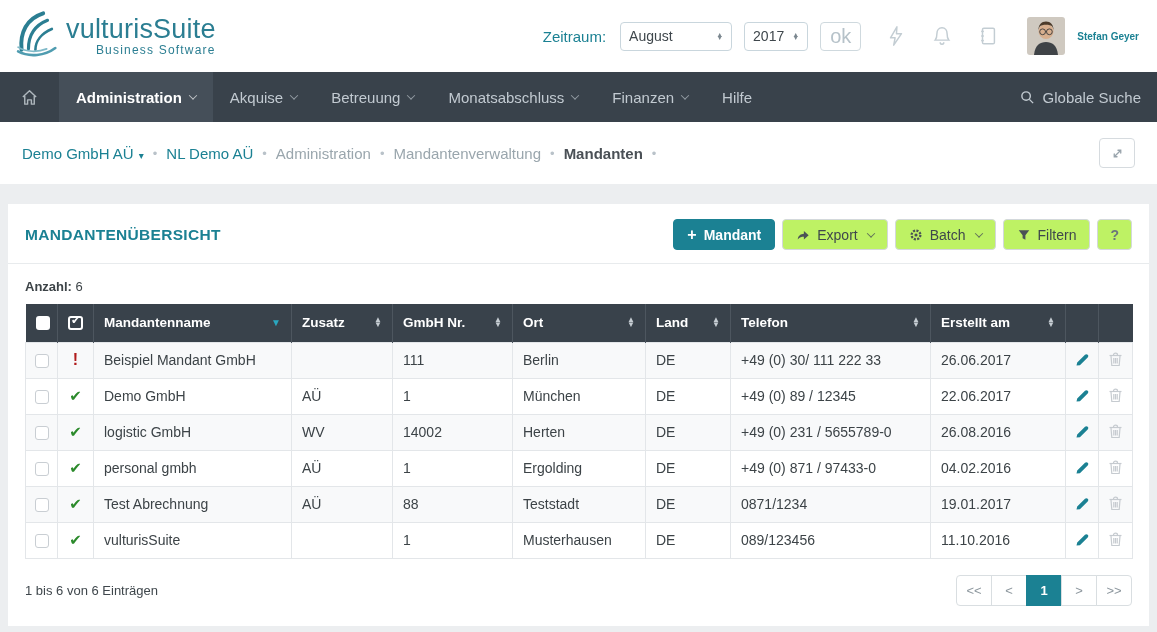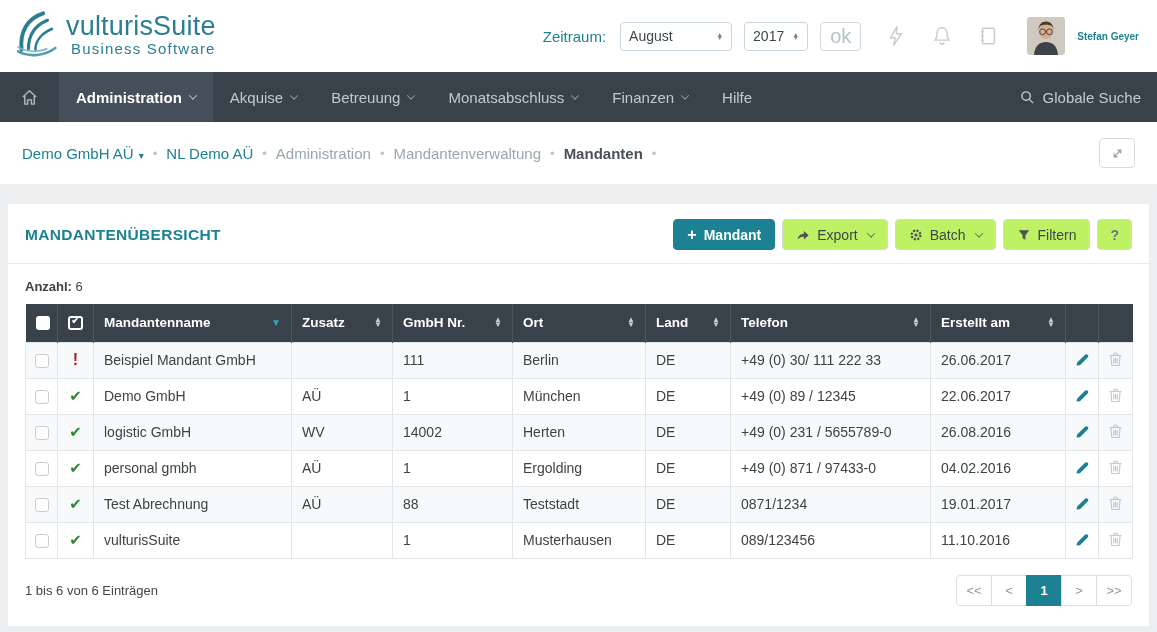--- a/index.html
+++ b/index.html
@@ -10,21 +10,21 @@
   body{
     width:1157px;height:632px;overflow:hidden;background:var(--pagebg);
     font-family:"Liberation Sans","DejaVu Sans",sans-serif;color:#3c4347;
   }
   
   .tophdr{height:72px;background:#fff;display:flex;align-items:center;padding:0 18px 0 12px;}
   .logo{display:flex;align-items:flex-end;gap:2px;cursor:pointer;}
   .logo svg{width:52px;height:52px;margin-bottom:2px;}
   .logo-textwrap{display:flex;flex-direction:column;align-items:flex-end;margin-bottom:6px;}
   .logo-title{font-size:27px;color:#2b7e92;letter-spacing:.2px;}
-  .logo-sub{font-size:15px;color:#2b7e92;letter-spacing:1.2px;margin-top:-2px;}
+  .logo-sub{font-size:12px;color:#2b7e92;letter-spacing:1.2px;margin-top:-2px;}
   .hdr-right{margin-left:auto;display:flex;align-items:center;gap:12px;}
   .zeitraum-label{color:var(--accent);font-size:15px;margin-right:2px;}
   .selectbox{display:flex;align-items:center;gap:8px;border:1px solid #c9d6dd;border-radius:4px;
     background:#fff;height:29px;padding:0 8px;font-size:14px;color:#3f474c;cursor:pointer;}
   .stepper{display:flex;flex-direction:column;line-height:.5;font-size:7px;color:#7c8890;}
   .btn-ok{border:1px solid #cfd9de;border-radius:4px;background:#fff;color:#b6c2c9;
     font-size:20px;height:29px;padding:0 9px;cursor:pointer;font-family:inherit;}
   .hdr-icon{width:22px;height:22px;color:#c3cdd3;margin-left:12px;cursor:pointer;}
   .avatar{width:38px;height:38px;border-radius:3px;overflow:hidden;margin-left:16px;cursor:pointer;flex:none;}
   .user-name{color:var(--accent);font-size:10px;font-weight:bold;cursor:pointer;}

